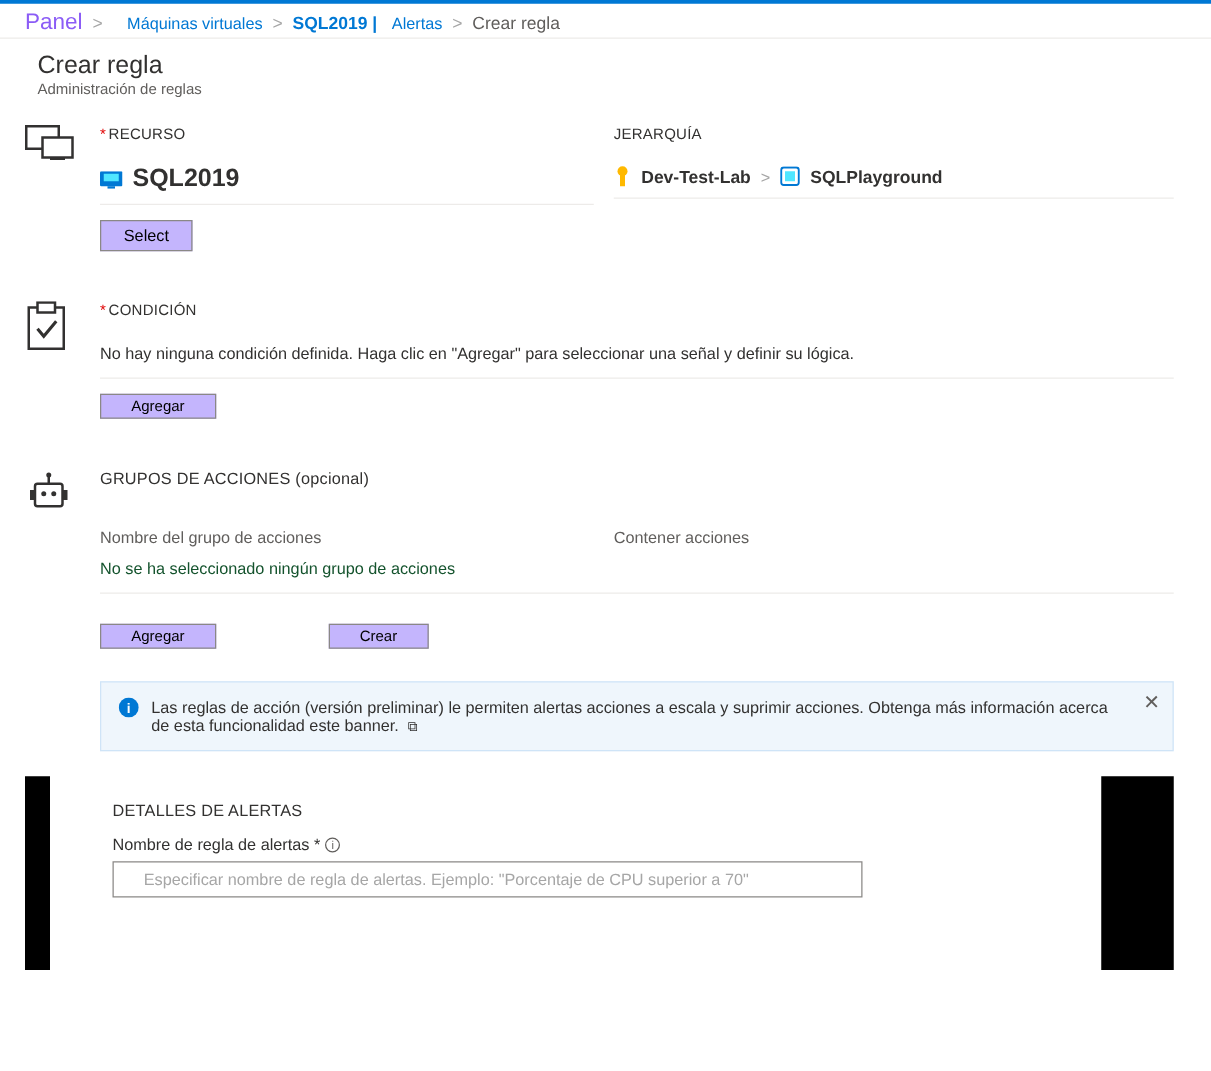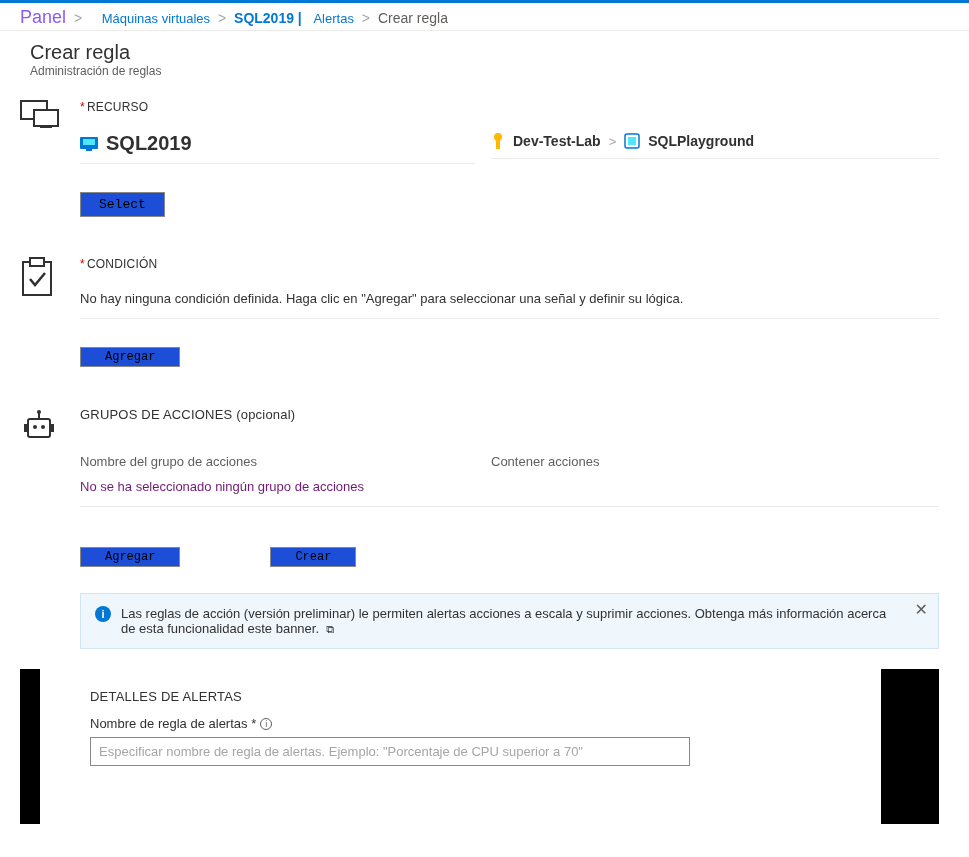--- a/index.html
+++ b/index.html
@@ -22,39 +22,39 @@
   .col-left { flex: 0 0 395px; }
   .col-right { flex: 1; }
   .label-row { font-size: 12px; color: #323130; letter-spacing: 0.2px; margin-bottom: 12px; }
   .required { color: #e00000; margin-right: 2px; }
   .resource-line { display: flex; align-items: center; border-bottom: 1px solid #edebe9; padding: 6px 0 8px; }
   .resource-line .r-icon { width: 18px; height: 14px; margin-right: 8px; display:inline-block; }
   .resource-line .r-name { font-weight: 700; font-size: 20px; }
   .hier-line { display: flex; align-items: center; border-bottom: 1px solid #edebe9; padding: 6px 0 8px; gap: 8px; }
   .hier-item { font-weight: 700; font-size: 14px; }
   .hier-sep { color: #a6a6a6; }
-  .btn { border: 1px solid #8a8886; background: #1d4ed8; font-size: 13px; padding: 4px 18px; cursor: pointer; margin-top: 28px; font-family: Liberation Mono, monospace; }
+  .btn { border: 1px solid #8a8886; background: #c4b5fd; font-size: 13px; padding: 4px 18px; cursor: pointer; margin-top: 12px; }
   .btn-small { font-size: 12px; padding: 2px 24px; }
   .cond-text { color: #323130; font-size: 13px; padding: 8px 0 12px; border-bottom: 1px solid #edebe9; }
   .sect-header { font-size: 13px; color: #323130; margin-bottom: 32px; letter-spacing: 0.2px; }
   .fld-label { font-size: 13px; color: #605e5c; margin-bottom: 10px; }
-  .empty-text { font-size: 13px; color: #701a75; padding-bottom: 12px; border-bottom: 1px solid #edebe9; }
+  .empty-text { font-size: 13px; color: #14532d; padding-bottom: 12px; border-bottom: 1px solid #edebe9; }
   .btn-row { display: flex; gap: 90px; margin-top: 12px; }
   .banner { background: #eff6fc; border: 1px solid #cfe4f7; padding: 12px 40px 12px 14px; margin-top: 26px; position: relative; font-size: 13px; color: #323130; display:flex; gap:10px; }
   .banner .info-icon { width: 16px; height: 16px; flex: 0 0 16px; }
   .banner .close { position: absolute; right: 10px; top: 6px; cursor: pointer; color: #605e5c; font-size: 16px; }
   .ext-icon { font-size: 11px; }
   .black-strips { position: relative; margin-top: 20px; }
   .strip-l { position: absolute; left: 0; top: 0; width: 20px; height: 230px; background: #000; }
   .strip-r { position: absolute; right: 0; top: 0; width: 58px; height: 230px; background: #000; }
   .details { padding: 20px 0 0 70px; position: relative; }
   .details .sect-header { margin-bottom: 12px; }
   .inp-label { font-size: 13px; color: #323130; margin-bottom: 6px; display:flex; align-items:center; gap:4px;}
   .inp-label .info-sm { display:inline-block; width:12px; height:12px; border:1px solid #605e5c; border-radius:50%; font-size:9px; line-height:11px; text-align:center; color:#605e5c;}
-  input[type=text], textarea { width: 600px; border: 1px solid #8a8886; padding: 6px 8px; font-size: 13px; font-family: inherit; color: #323130; }
+  input[type=text], textarea { width: 600px; border: 1px solid #8a8886; padding: 6px 24px; font-size: 13px; font-family: inherit; color: #323130; }
   input[type=text]::placeholder, textarea::placeholder { color: #a6a6a6; }
   textarea { height: 56px; resize: none; }
   .field-block { margin-bottom: 18px; }
   
   svg { display: block; }
 </style>
 </head>
 <body>
 
 <div class="topbar"></div>
@@ -84,20 +84,23 @@
       <svg width="40" height="34" viewBox="0 0 40 34">
         <rect x="1" y="1" width="26" height="18" fill="none" stroke="#323130" stroke-width="2"></rect>
         <rect x="14" y="10" width="24" height="16" fill="#fff" stroke="#323130" stroke-width="2"></rect>
         <rect x="20" y="26" width="12" height="2" fill="#323130"></rect>
       </svg>
     </div>
     <div class="body-col">
       <div class="sect-row">
         <div class="col-left">
           <div class="label-row"><span class="required">*</span><span>RECURSO</span></div>
+        </div>
+        <div class="col-right">
+          <div class="label-row">JERARQUÍA</div>
         </div>
       </div>
       <div class="sect-row">
         <div class="col-left">
           <div class="resource-line">
             <span class="r-icon">
               <svg width="18" height="14">
                   <rect x="0" y="0" width="18" height="12" fill="#0078d4" rx="1"></rect>
                   <rect x="3" y="2" width="12" height="6" fill="#50e6ff"></rect>
                   <rect x="6" y="12" width="6" height="2" fill="#0078d4"></rect>

